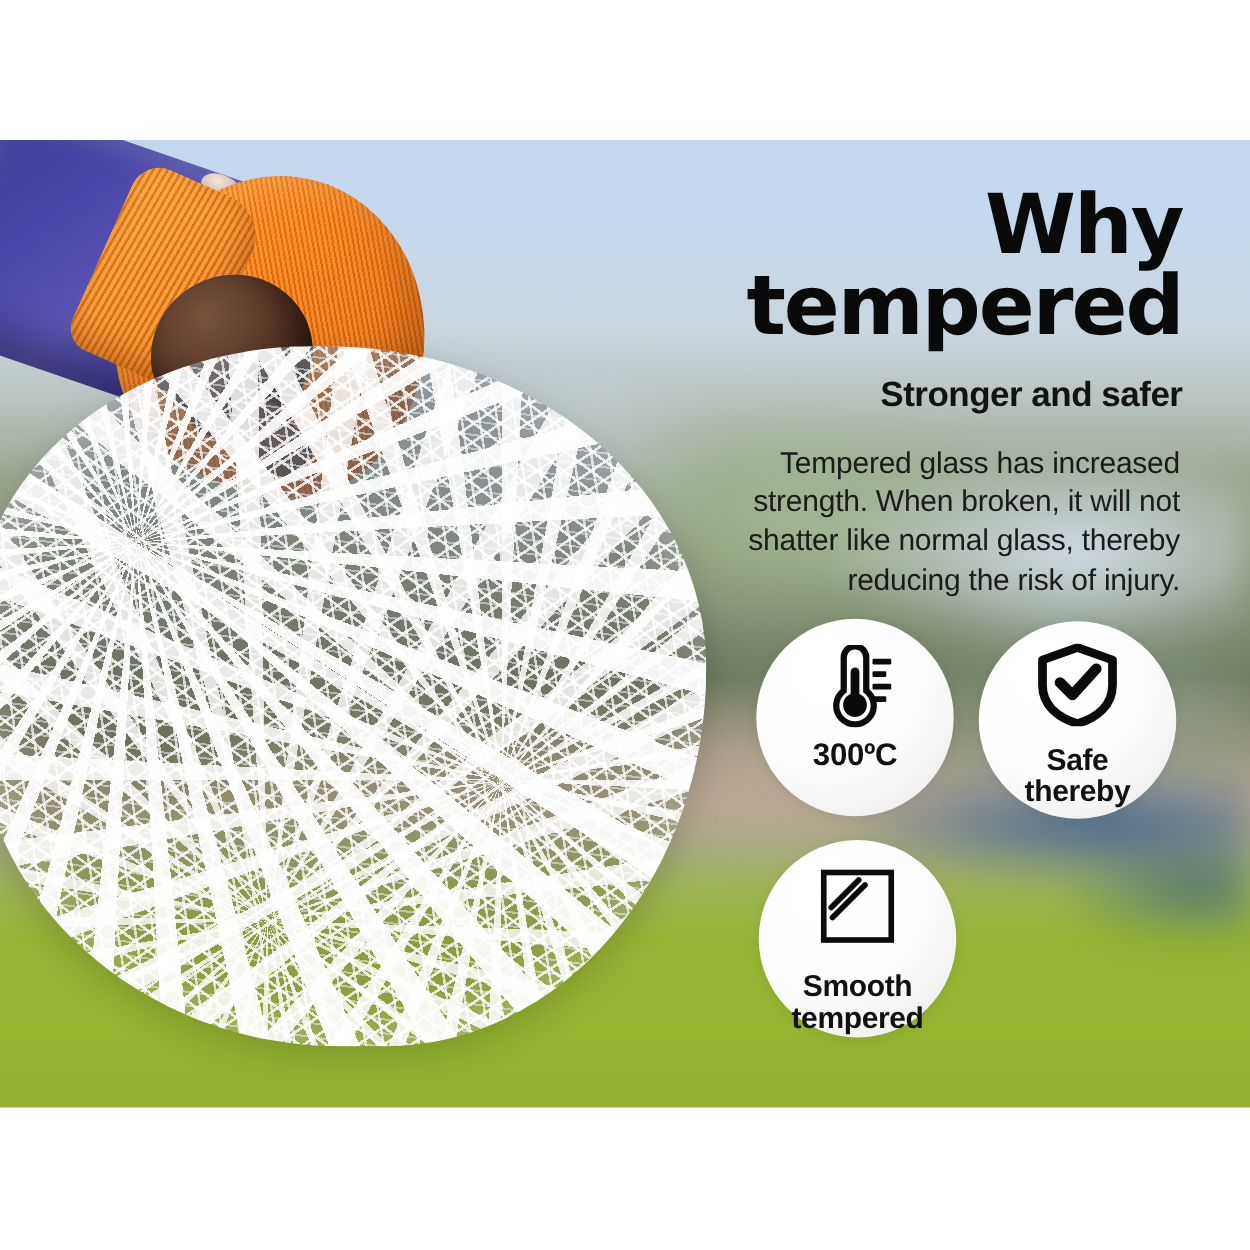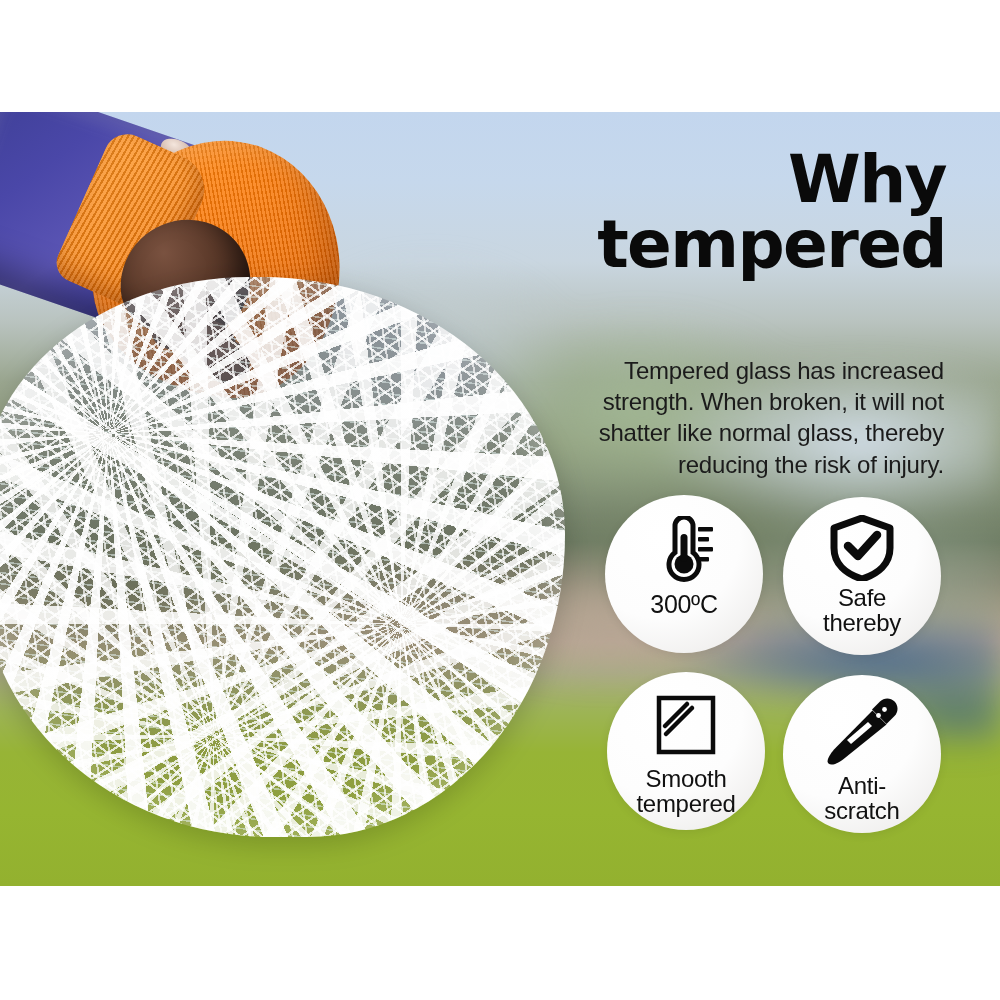--- a/index.html
+++ b/index.html
@@ -253,40 +253,41 @@
     width: 158px;
     height: 158px;
     border-radius: 50%;
     background: radial-gradient(circle at 34% 26%, #ffffff 0%, #fdfdfd 52%, #f0efee 82%, #e6e5e3 100%);
     box-shadow: 0 2px 10px rgba(0,0,0,.08);
     display: flex;
     flex-direction: column;
     justify-content: flex-start;
     box-sizing: border-box;
     padding-top: 18px;
+    font-weight: bold;
   }
   .badge.b1 { left: 0px;   top: 0px; }
   .badge.b2 { left: 178px; top: 2px; }
   .badge.b3 { left: 2px;   top: 177px; }
   .badge.b4 { left: 178px; top: 180px; }
 
   .badge .glyph {
     height: 72px;
     display: flex;
     align-items: center;
     justify-content: center;
   }
   .badge .cap {
     font-family: "Liberation Sans", sans-serif;
     font-size: 24px;
     line-height: 1.06;
     color: #111111;
     text-align: center;
     letter-spacing: -0.3px;
-    margin-top: 4px;
+    margin-top: 15px;
   }
   .badge.b1 .cap { font-size: 25px; margin-top: 6px; }
   .badge.b2 .glyph { height: 66px; }
   .badge.b4 .glyph { height: 76px; }
 
   
   .bottom-plate {
     position: absolute;
     left: 0;
     top: 886px;
@@ -330,20 +331,21 @@
     </div>
   </div>
 
   <div class="top-plate"></div>
   <div class="bottom-plate"></div>
 
   <div class="headline">
     <span class="l1">Why tempered</span>
   </div>
 
+  <div class="subhead">Stronger and safer</div>
 
   <div class="body-copy">Tempered glass has increased strength. When broken, it will not shatter like normal glass, thereby reducing the risk of injury.</div>
 
   <div class="badges">
 
     <div class="badge b1">
       <div class="glyph">
         <svg width="62" height="66" viewBox="0 0 62 66" aria-hidden="true">
           <path d="M22 10a9 9 0 0 1 18 0v26.5a15 15 0 1 1-18 0z" fill="none" stroke="#0b0b0b" stroke-width="5"></path>
           <circle cx="31" cy="48" r="9.5" fill="#0b0b0b"></circle>
@@ -377,30 +379,15 @@
           <line x1="12" y1="33" x2="34" y2="11" stroke="#0b0b0b" stroke-width="4.5" stroke-linecap="round"></line>
           <line x1="13" y1="41" x2="39" y2="15" stroke="#0b0b0b" stroke-width="4.5" stroke-linecap="round"></line>
         </svg>
       </div>
       <div class="cap">
         <span>Smooth</span><br>
         <span>tempered</span>
       </div>
     </div>
 
-    <div class="badge b4">
-      <div class="glyph">
-        <svg width="78" height="72" viewBox="0 0 78 72" aria-hidden="true">
-          <path d="M71.5 6.5c4 4 4 10.5 0 14.5l-8 8-14.5-14.5 8-8c4-4 10.5-4 14.5 0z" fill="#0b0b0b"></path>
-          <path d="M49.5 15.5 L63.5 29.5 L20 64.5 C14 69 8 71 5.5 68.5 C3 66 6 60.5 11 54.5 z" fill="#0b0b0b"></path>
-          <path d="M24 45 L45 27 L49 31 L28 49 z" fill="#ffffff"></path>
-          <circle cx="61.5" cy="14.5" r="2.4" fill="#ffffff"></circle>
-          <circle cx="55.5" cy="20.5" r="2.4" fill="#ffffff"></circle>
-        </svg>
-      </div>
-      <div class="cap">
-        <span>Anti-</span><br>
-        <span>scratch</span>
-      </div>
-    </div>
 
   </div>
 </div>
 
 </body></html>

